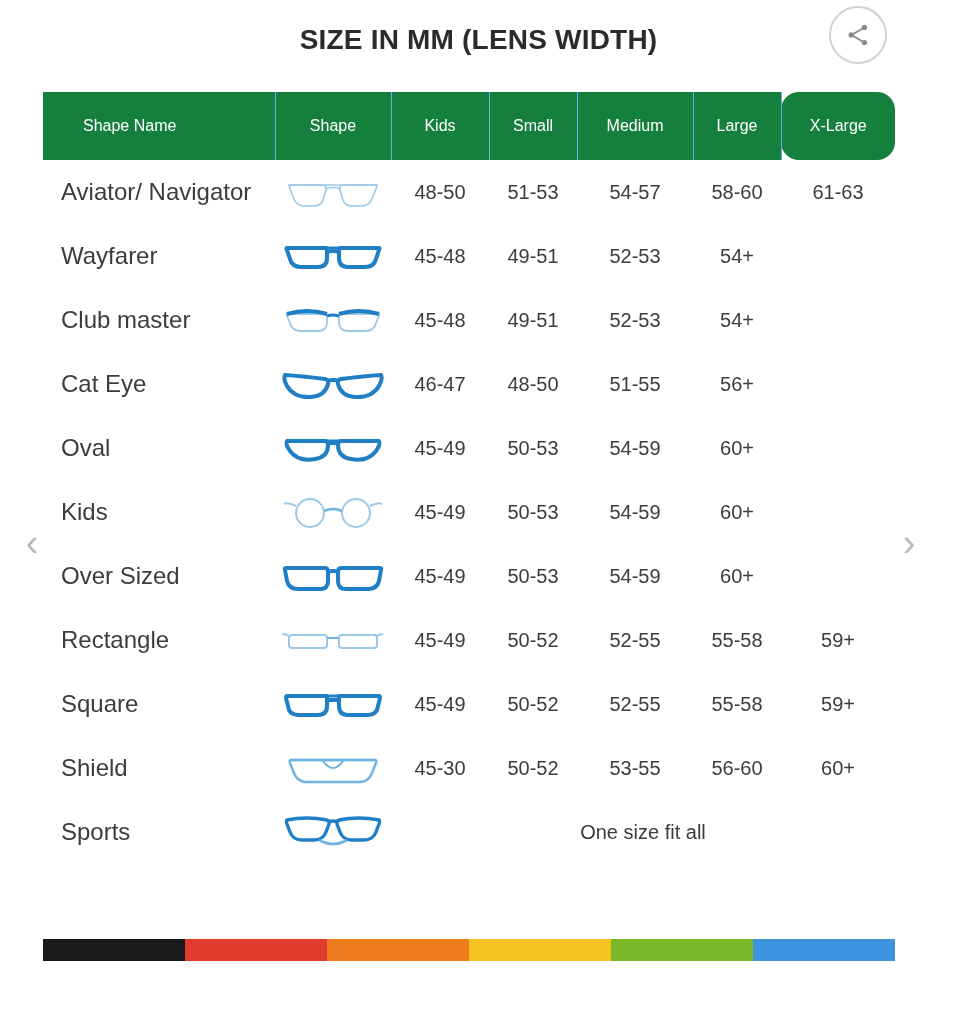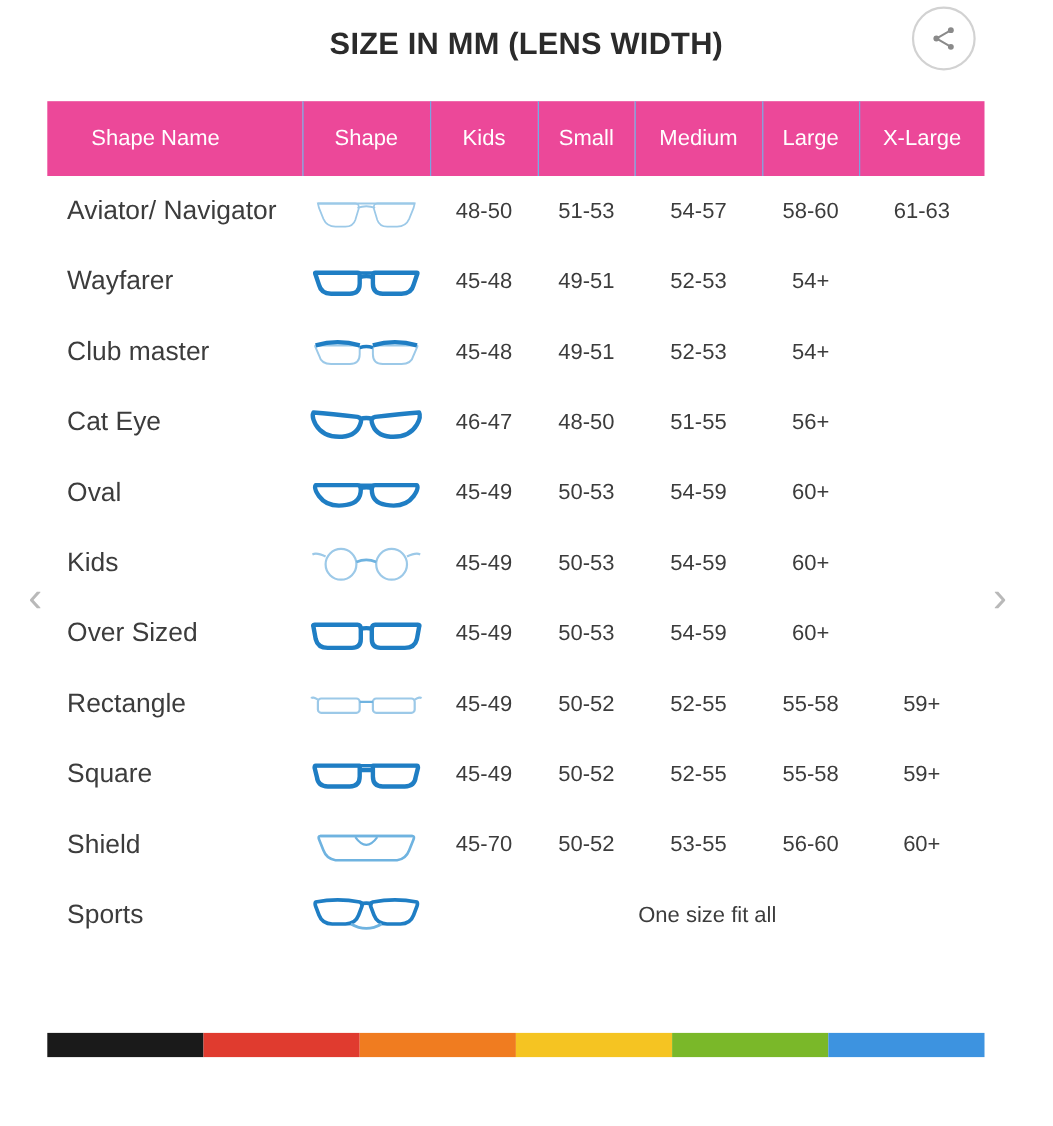--- a/index.html
+++ b/index.html
@@ -59,29 +59,29 @@
     left: 43px;
     top: 92px;
     width: 852px;
   }
   table.chart {
     border-collapse: collapse;
     width: 852px;
     table-layout: fixed;
   }
   table.chart thead th {
-    background: #ec4899;
+    background: #15803d;
     color: #ffffff;
     font-weight: normal;
-    font-size: 20px;
+    font-size: 16px;
     height: 66px;
     vertical-align: middle;
     border-right: 1px solid #6aaee8;
   }
-  table.chart thead th:last-child { border-right: none; }
+  table.chart thead th:last-child { border-right: none; border-radius: 18px; }
   table.chart thead th.h-name { text-align: left; padding-left: 40px; }
 
   col.c-name   { width: 232px; }
   col.c-shape  { width: 116px; }
   col.c-kids   { width: 98px; }
   col.c-small  { width: 88px; }
   col.c-medium { width: 116px; }
   col.c-large  { width: 88px; }
   col.c-xlarge { width: 114px; }
 
@@ -356,21 +356,21 @@
           <td class="name">Shield</td>
           <td class="shape">
             <svg width="104" height="40" viewBox="0 0 104 40">
               <g fill="none" stroke="#6fb3e0" stroke-width="2.4" stroke-linejoin="round">
                 <path d="M10 12 h84 q2 0 1 3 l-4 10 q-3 8 -11 9 h-56 q-8 -1 -11 -9 l-4 -10 q-1 -3 1 -3 z"></path>
                 <path d="M42 13 q10 14 20 0" stroke-width="2"></path>
                 <path d="M10 12 h84" stroke-width="2.4"></path>
               </g>
             </svg>
           </td>
-          <td>45-70</td>
+          <td>45-30</td>
           <td>50-52</td>
           <td>53-55</td>
           <td>56-60</td>
           <td>60+</td>
         </tr>
 
         <tr>
           <td class="name">Sports</td>
           <td class="shape">
             <svg width="104" height="44" viewBox="0 0 104 44">

